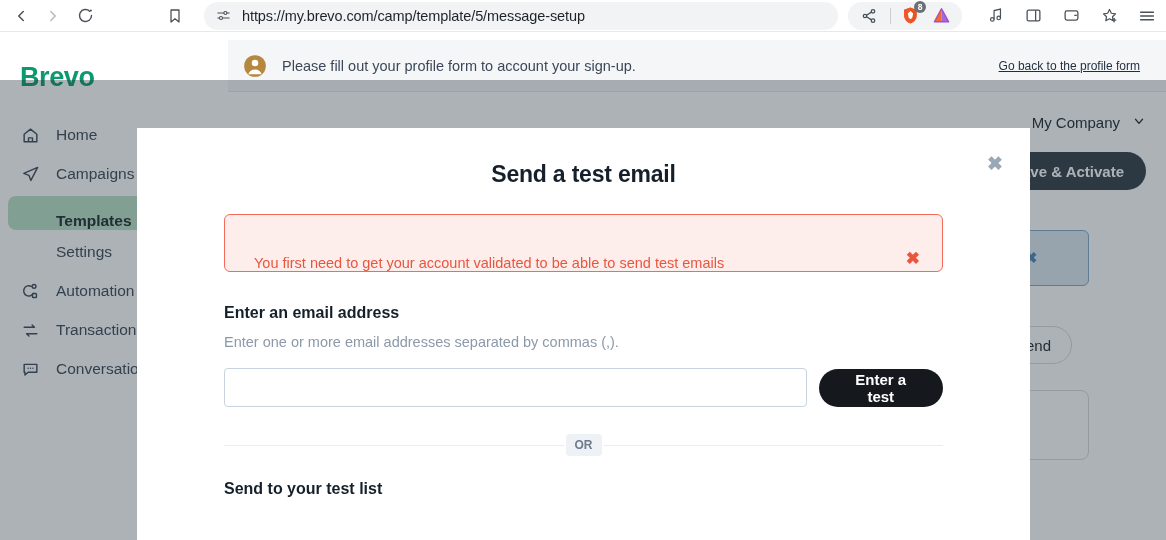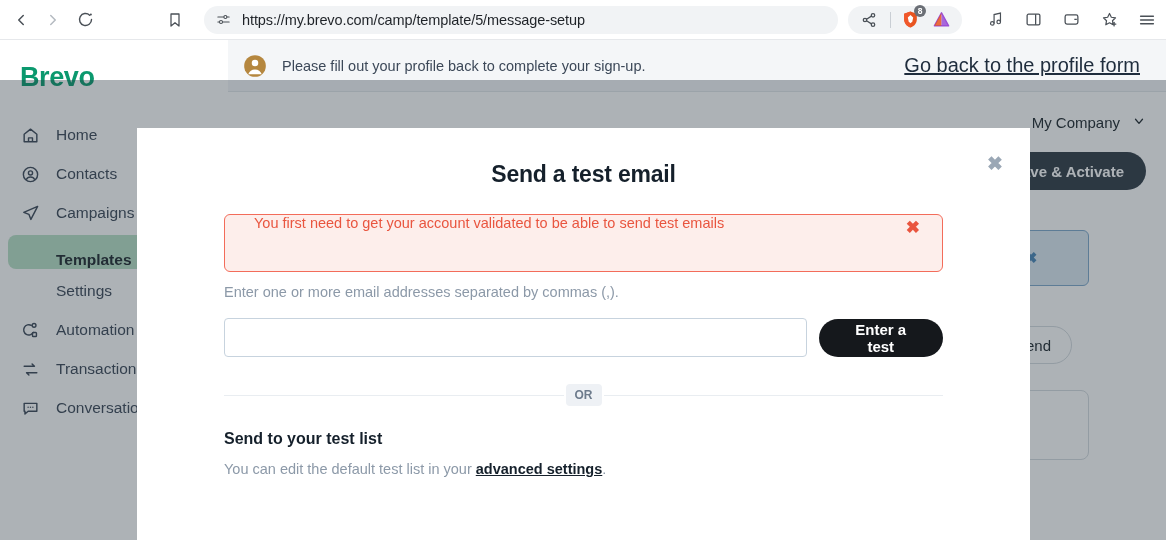--- a/index.html
+++ b/index.html
@@ -6,21 +6,21 @@
   html, body {
     width: 1166px; height: 540px;
     overflow: hidden;
     font-family: "Liberation Sans", sans-serif;
     background: #ffffff;
   }
 
   
   .browser-chrome {
     position: absolute; top: 0; left: 0;
-    width: 1166px; height: 40px;
+    width: 1166px; height: 32px;
     background: #ffffff;
     display: flex; align-items: center;
     border-bottom: 1px solid #e6e8eb;
   }
   .nav-btns { display: flex; align-items: center; gap: 2px; padding-left: 6px; }
   .chrome-btn {
     width: 30px; height: 30px;
     display: flex; align-items: center; justify-content: center;
     border-radius: 50%;
     cursor: pointer;
@@ -104,21 +104,21 @@
   .profile-banner {
     height: 52px; width: 100%;
     background: #f4f6f8;
     display: flex; align-items: center;
     padding: 0 26px 0 14px;
     border-bottom: 1px solid #e3e7eb;
   }
   .avatar-ico { width: 26px; height: 26px; flex: 0 0 26px; margin-right: 14px; }
   .banner-txt { font-size: 14.5px; color: #3c4858; flex: 1; }
   .banner-link {
-    font-size: 20px; color: #1f2d3d;
+    font-size: 12px; color: #1f2d3d;
     text-decoration: underline; cursor: pointer;
   }
 
   .topbar {
     height: 60px; display: flex; align-items: center;
     justify-content: flex-end; padding-right: 20px; gap: 8px;
   }
   .company-sel {
     display: flex; align-items: center; gap: 12px;
     font-size: 15px; color: #20292f; cursor: pointer;
@@ -188,21 +188,21 @@
     cursor: pointer; line-height: 1;
   }
   .modal-body { padding: 0 87px; }
 
   .alert {
     margin-top: 26px;
     border: 1px solid #f36c5a;
     background: #fdeeeb;
     border-radius: 6px;
     height: 58px;
-    display: flex; align-items: flex-start;
+    display: flex; align-items: flex-end;
     padding: 0 18px 0 29px;
   }
   .alert-msg { flex: 1; font-size: 14.5px; color: #e9553f; }
   .alert-close {
     color: #e9553f; font-size: 17px; font-weight: 700;
     cursor: pointer; line-height: 1; padding: 4px;
   }
 
   .field-title {
     margin-top: 32px;
@@ -376,30 +376,20 @@
     <div class="nav-item">
       <span class="nav-ico">
         <svg width="19" height="19" viewBox="0 0 24 24" fill="none" stroke="#3c4858" stroke-width="1.8" stroke-linejoin="round">
             <path d="M4 10.5 12 4l8 6.5V20H4z"></path>
             <path d="M9.5 20v-5h5v5"></path>
           </svg>
       </span>
       <span class="nav-lbl">Home</span>
     </div>
 
-    <div class="nav-item">
-      <span class="nav-ico">
-        <svg width="19" height="19" viewBox="0 0 24 24" fill="none" stroke="#3c4858" stroke-width="1.8">
-            <circle cx="12" cy="12" r="9"></circle>
-            <circle cx="12" cy="10" r="2.6"></circle>
-            <path d="M6.6 18.6a6 6 0 0 1 10.8 0"></path>
-          </svg>
-      </span>
-      <span class="nav-lbl">Contacts</span>
-    </div>
 
     <div class="nav-item">
       <span class="nav-ico">
         <svg width="19" height="19" viewBox="0 0 24 24" fill="none" stroke="#3c4858" stroke-width="1.8" stroke-linejoin="round">
             <path d="M21 3 3.5 10.5 10 13l2.5 6.5z"></path>
           </svg>
       </span>
       <span class="nav-lbl">Campaigns</span>
     </div>
 
@@ -446,21 +436,21 @@
 
   <div class="main">
     <div class="profile-banner">
       <span class="avatar-ico">
         <svg width="26" height="26" viewBox="0 0 24 24">
             <circle cx="12" cy="12" r="10" fill="#b5873f"></circle>
             <circle cx="12" cy="9.3" r="3" fill="#fff"></circle>
             <path d="M5.8 19.5a6.6 6.6 0 0 1 12.4 0z" fill="#fff"></path>
           </svg>
       </span>
-      <span class="banner-txt">Please fill out your profile back to complete your sign-up.</span>
+      <span class="banner-txt">Please fill out your profile form to account your sign-up.</span>
       <span class="banner-link">Go back to the profile form</span>
     </div>
 
     <div class="topbar">
       <div class="company-sel">
         <span>My Company</span>
         <span>
           <svg width="14" height="14" viewBox="0 0 24 24" fill="none" stroke="#20292f" stroke-width="2.2" stroke-linecap="round" stroke-linejoin="round">
               <polyline points="6 9 12 16 18 9"></polyline>
             </svg>
@@ -486,30 +476,30 @@
   <div class="modal">
     <div class="modal-title">Send a test email</div>
     <div class="modal-close">✖</div>
 
     <div class="modal-body">
       <div class="alert">
         <span class="alert-msg">You first need to get your account validated to be able to send test emails</span>
         <span class="alert-close">✖</span>
       </div>
 
+      <div class="field-title">Enter an email address</div>
       <div class="field-hint">Enter one or more email addresses separated by commas (,).</div>
 
       <div class="input-row">
         <input class="email-input" type="text" placeholder="" style="">
         <button class="btn-black">Enter a test</button>
       </div>
 
       <div class="divider">
         <span class="line"></span>
         <span class="or">OR</span>
         <span class="line"></span>
       </div>
 
       <div class="sub-title">Send to your test list</div>
-      <div class="sub-hint"><span>You can edit the default test list in your </span><a>advanced settings</a><span>.</span></div>
     </div>
   </div>
 </div>
 
 </body></html>

